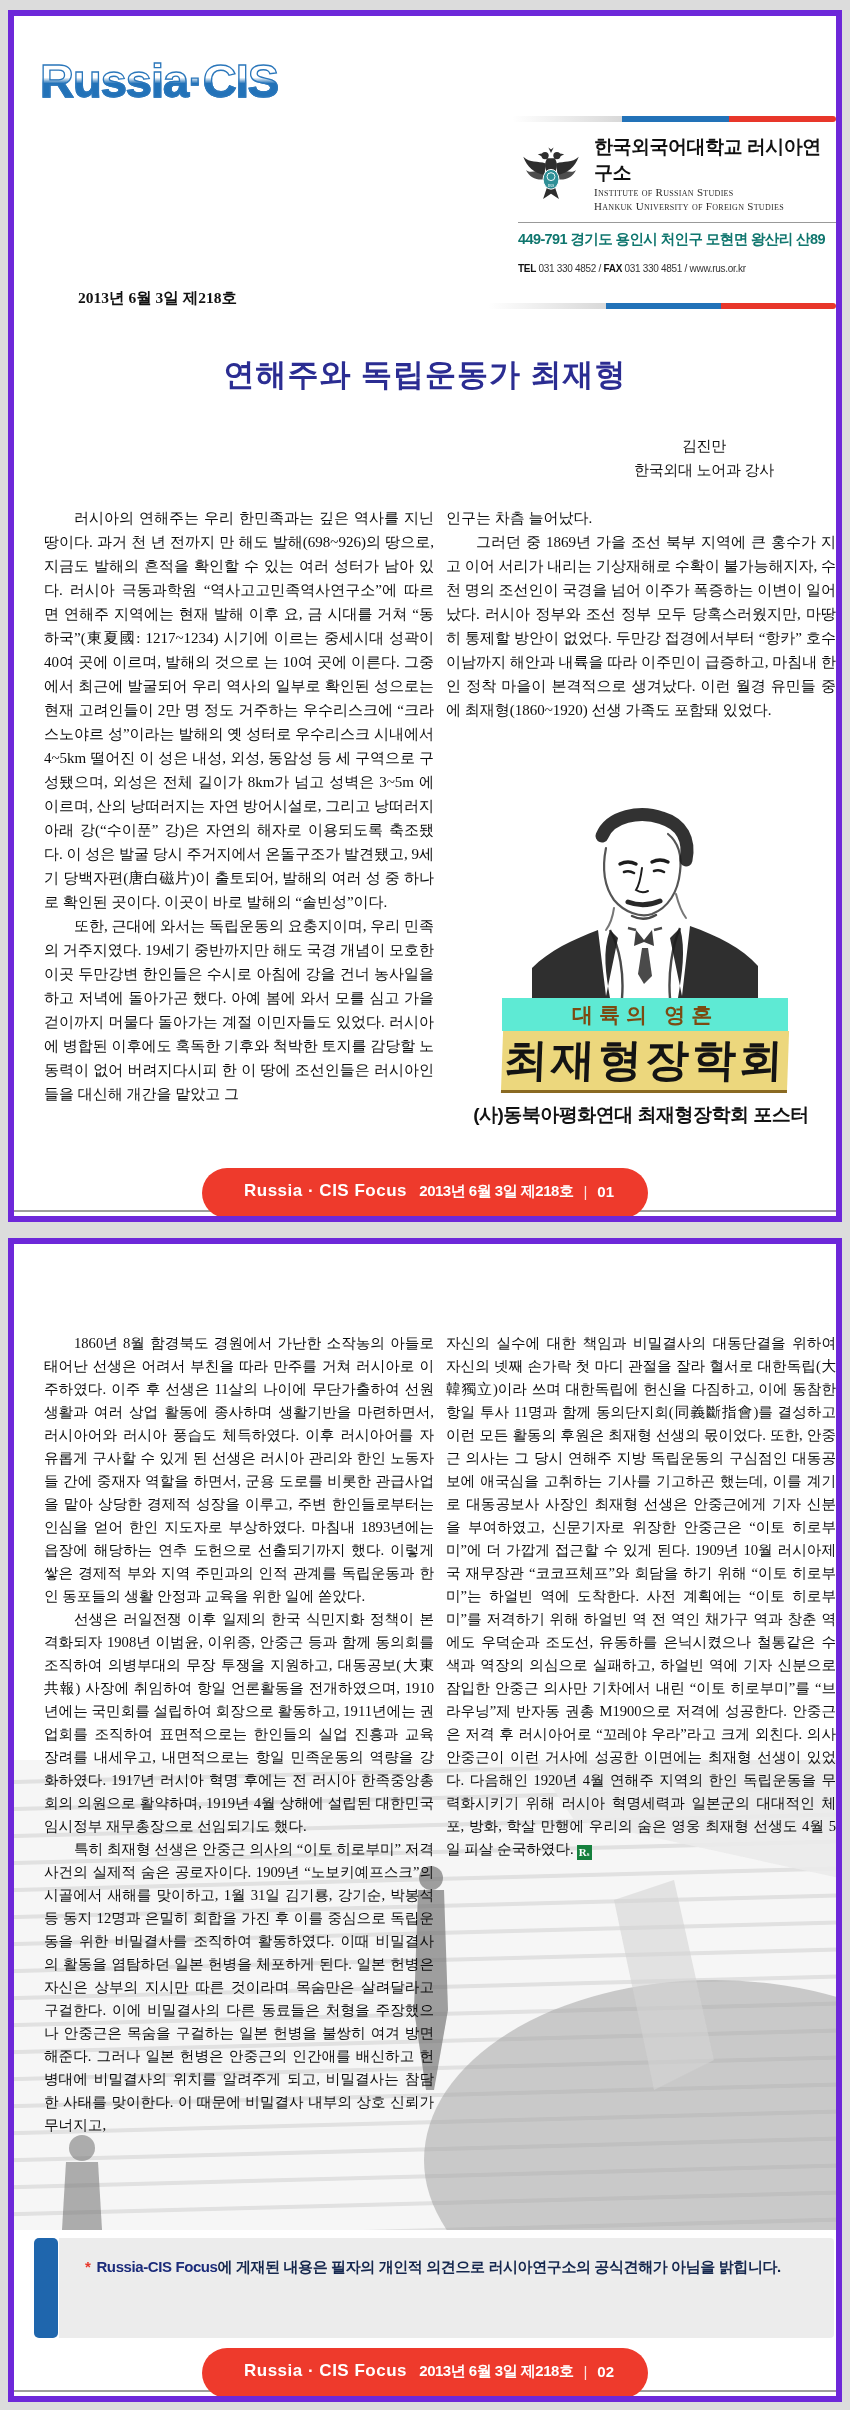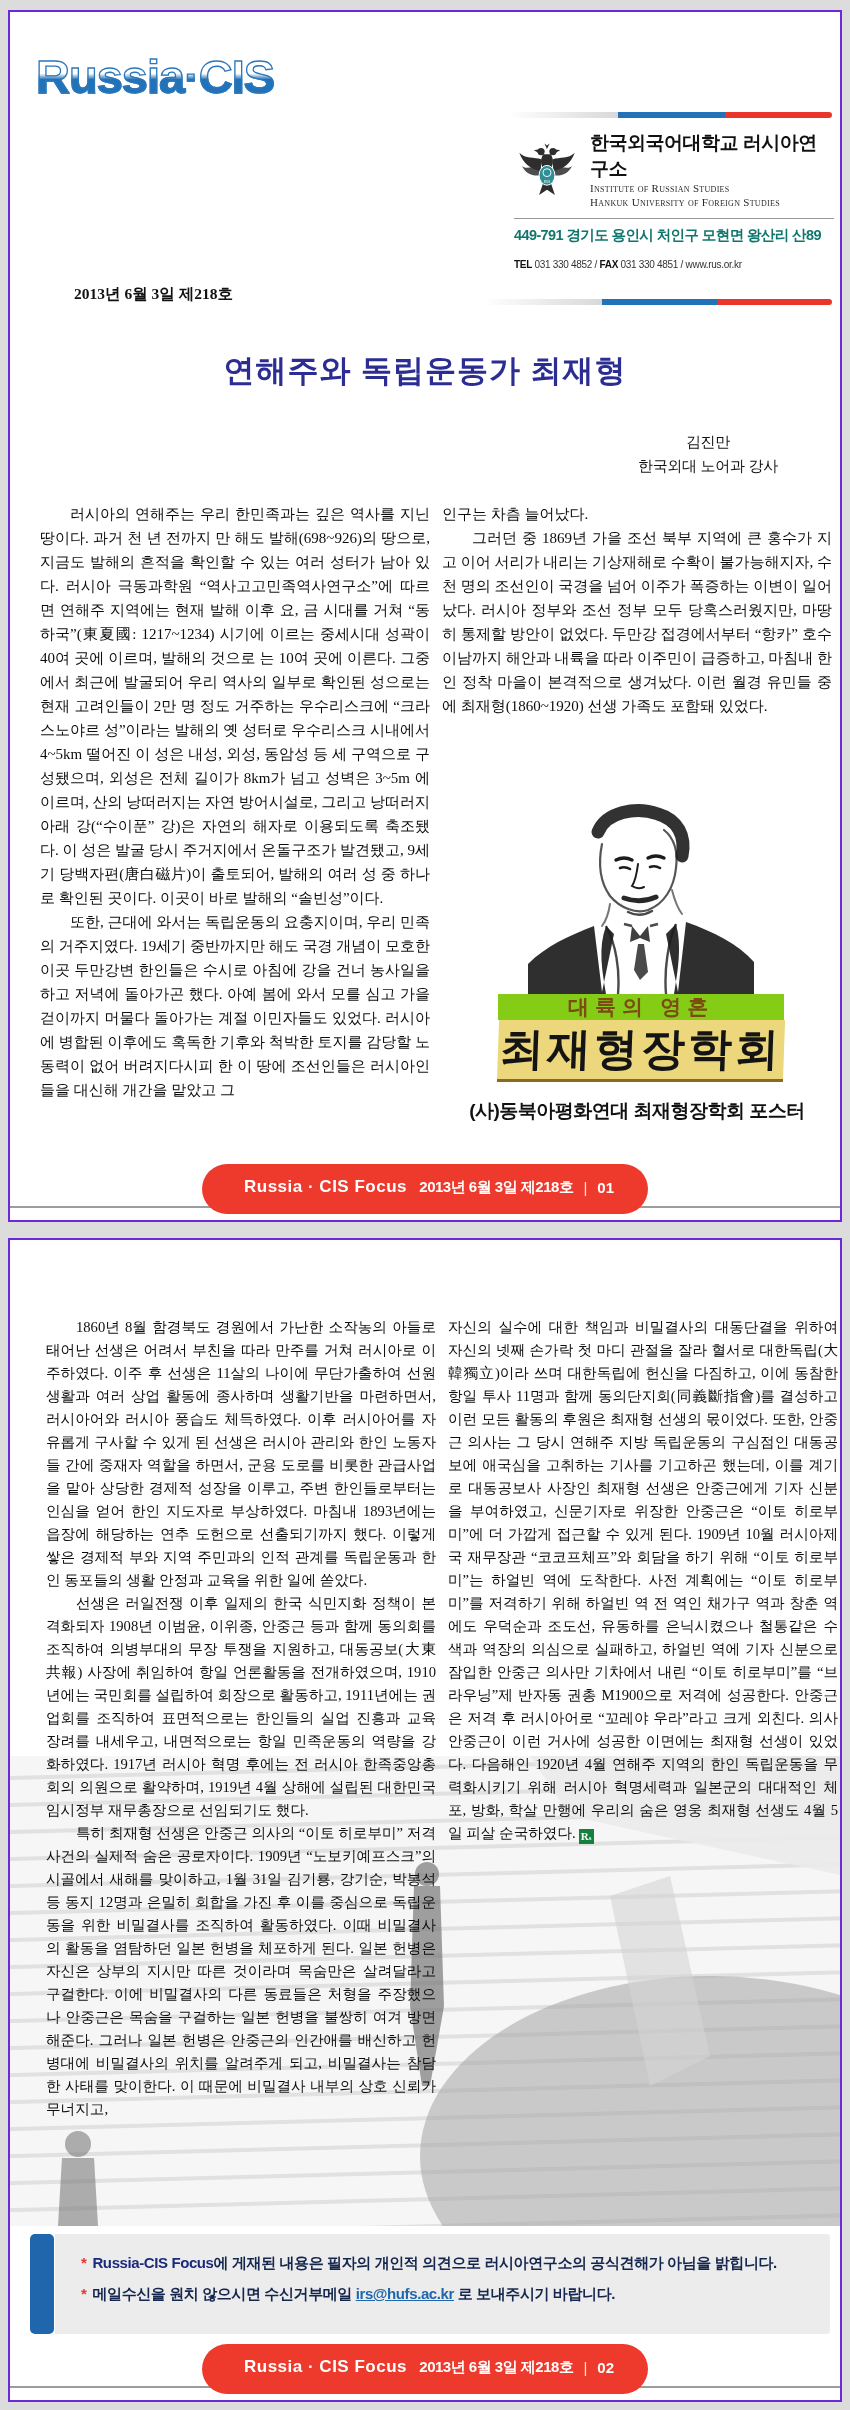--- a/index.html
+++ b/index.html
@@ -1,20 +1,20 @@
 <!DOCTYPE html>
 <html><head>
 <meta charset="utf-8">
 <style>
   * { margin:0; padding:0; box-sizing:border-box; }
   html,body { width:850px; background:#dcdcdc; font-family:"Liberation Sans", sans-serif; }
   body { padding:10px 8px 8px 8px; }
 
   .page { position:relative; width:834px; margin:0 auto; background:#ffffff;
-          border:2px solid #6d28d9; overflow:hidden; }
+          border:6px solid #6d28d9; overflow:hidden; }
   .page1 { height:1212px; margin-bottom:16px; }
   .page2 { height:1164px; }
 
   
   .logo { position:absolute; left:26px; top:40px; width:320px; }
   .logo-line1 { font-weight:900; font-size:47px; letter-spacing:-1px; line-height:1.05;
     background:linear-gradient(#ffffff 44%, #2272b8 56%);
     -webkit-background-clip:text; background-clip:text; color:transparent;
     -webkit-text-stroke:1.3px #2b77bb; }
   .logo-line2 { font-weight:900; font-size:92px; letter-spacing:-4px; line-height:.95;
@@ -43,30 +43,30 @@
   
   .art-title { position:absolute; left:0; top:338px; width:100%; text-align:center;
     font-weight:800; font-size:31px; letter-spacing:1px; color:#2b2d92; }
   .author { position:absolute; right:62px; top:418px; text-align:center; font-size:15px;
     color:#111; line-height:24px; letter-spacing:-.3px; }
 
   
   .col { position:absolute; width:390px; z-index:2;
     font-family:"Liberation Serif", serif; font-size:15px; color:#0c0c0c; }
   .p1col { top:490px; line-height:24px; }
-  .p2col { top:76px; line-height:23px; font-size:14.6px;margin-left:6px; }
+  .p2col { top:88px; line-height:23px; font-size:14.6px; }
   .col-l { left:30px; }
   .col-r { left:432px; }
   .col p { text-indent:30px; text-align:justify; }
   .col p.cont { text-indent:0; }
 
   
   .poster { position:absolute; left:488px; top:782px; width:286px; z-index:2; }
   .poster-art { width:100%; height:200px; display:block; background:#fff; }
-  .poster-band1 { height:26px; background:#84cc16; display:flex; align-items:center; justify-content:center;
+  .poster-band1 { height:33px; background:#5eead4; display:flex; align-items:center; justify-content:center;
     font-family:"Liberation Serif", serif; font-weight:900; font-size:21px; color:#7c4a12;
     letter-spacing:6px; transform-origin:center; }
   .poster-band2 { height:62px; background:#ecd77d; border-bottom:3px solid #8a6a22;
     display:flex; align-items:center; justify-content:center;
     font-family:"Liberation Serif", serif; font-weight:900; font-size:44px; color:#141414;
     letter-spacing:3px; transform:skewX(-2deg); }
   .poster-caption { position:absolute; left:432px; top:1086px; width:390px; text-align:center;
     font-weight:800; font-size:19px; color:#111; letter-spacing:-.5px; z-index:2; }
 
   
@@ -233,21 +233,20 @@
     <p>특히 최재형 선생은 안중근 의사의 “이토 히로부미” 저격 사건의 실제적 숨은 공로자이다. 1909년 “노보키예프스크”의 시골에서 새해를 맞이하고, 1월 31일 김기룡, 강기순, 박봉석등 동지 12명과 은밀히 회합을 가진 후 이를 중심으로 독립운동을 위한 비밀결사를 조직하여 활동하였다. 이때 비밀결사의 활동을 염탐하던 일본 헌병을 체포하게 된다. 일본 헌병은 자신은 상부의 지시만 따른 것이라며 목숨만은 살려달라고 구걸한다. 이에 비밀결사의 다른 동료들은 처형을 주장했으나 안중근은 목숨을 구걸하는 일본 헌병을 불쌍히 여겨 방면해준다. 그러나 일본 헌병은 안중근의 인간애를 배신하고 헌병대에 비밀결사의 위치를 알려주게 되고, 비밀결사는 참담한 사태를 맞이한다. 이 때문에 비밀결사 내부의 상호 신뢰가 무너지고,</p>
   </div>
   <div class="col p2col col-r">
     <p class="cont"><span>자신의 실수에 대한 책임과 비밀결사의 대동단결을 위하여 자신의 넷째 손가락 첫 마디 관절을 잘라 혈서로 대한독립(大韓獨立)이라 쓰며 대한독립에 헌신을 다짐하고, 이에 동참한 항일 투사 11명과 함께 동의단지회(同義斷指會)를 결성하고 이런 모든 활동의 후원은 최재형 선생의 몫이었다. 또한, 안중근 의사는 그 당시 연해주 지방 독립운동의 구심점인 대동공보에 애국심을 고취하는 기사를 기고하곤 했는데, 이를 계기로 대동공보사 사장인 최재형 선생은 안중근에게 기자 신분을 부여하였고, 신문기자로 위장한 안중근은 “이토 히로부미”에 더 가깝게 접근할 수 있게 된다. 1909년 10월 러시아제국 재무장관 “코코프체프”와 회담을 하기 위해 “이토 히로부미”는 하얼빈 역에 도착한다. 사전 계획에는 “이토 히로부미”를 저격하기 위해 하얼빈 역 전 역인 채가구 역과 창춘 역에도 우덕순과 조도선, 유동하를 은닉시켰으나 철통같은 수색과 역장의 의심으로 실패하고, 하얼빈 역에 기자 신분으로 잠입한 안중근 의사만 기차에서 내린 “이토 히로부미”를 “브라우닝”제 반자동 권총 M1900으로 저격에 성공한다. 안중근은 저격 후 러시아어로 “꼬레야 우라”라고 크게 외친다. 의사 안중근이 이런 거사에 성공한 이면에는 최재형 선생이 있었다. 다음해인 1920년 4월 연해주 지역의 한인 독립운동을 무력화시키기 위해 러시아 혁명세력과 일본군의 대대적인 체포, 방화, 학살 만행에 우리의 숨은 영웅 최재형 선생도 4월 5일 피살 순국하였다.</span><span class="endmark"><span>R</span><small>s</small></span></p>
   </div>
 
   <div class="notice">
     <div class="notice-bar"></div>
     <div class="notice-body">
       <div class="notice-item"><span class="star">*</span><span class="notice-brand">Russia-CIS Focus</span><span>에 게재된 내용은 필자의 개인적 의견으로 러시아연구소의 공식견해가 아님을 밝힙니다.</span></div>
-      <div class="notice-item"><span class="star">*</span><span>메일수신을 원치 않으시면 수신거부메일 </span><span class="email-link">irs@hufs.ac.kr</span><span> 로 보내주시기 바랍니다.</span></div>
     </div>
   </div>
 
   <div class="page-rule p2rule"></div>
   <div class="footer-pill p2pill">
     <span class="pill-brand">Russia · CIS Focus</span>
     <span class="pill-issue">2013년 6월 3일 제218호</span>
     <span class="pill-sep">|</span>
     <span class="pill-num">02</span>
   </div>

